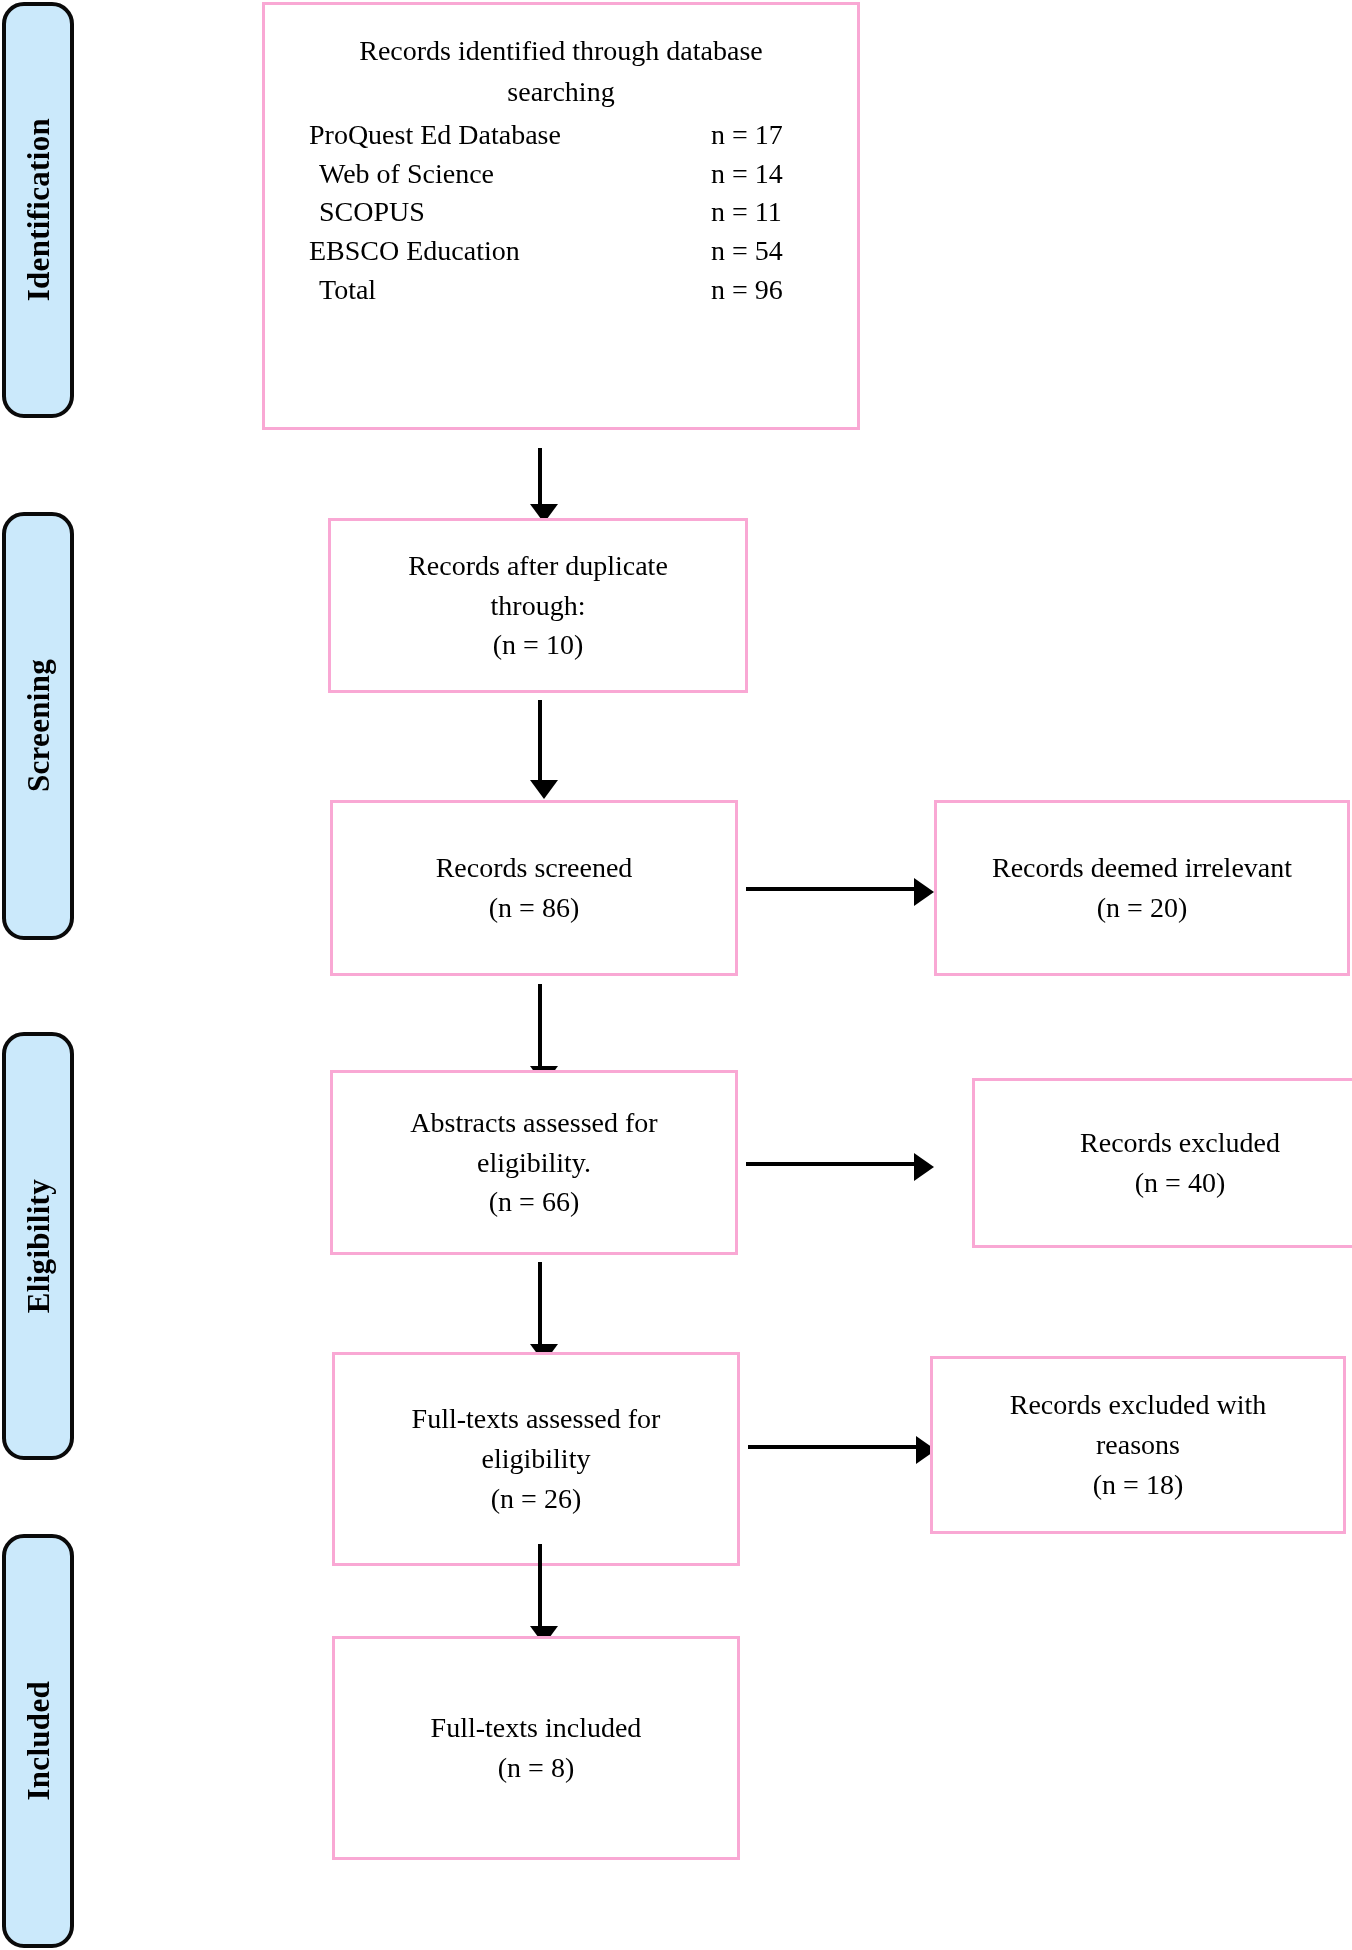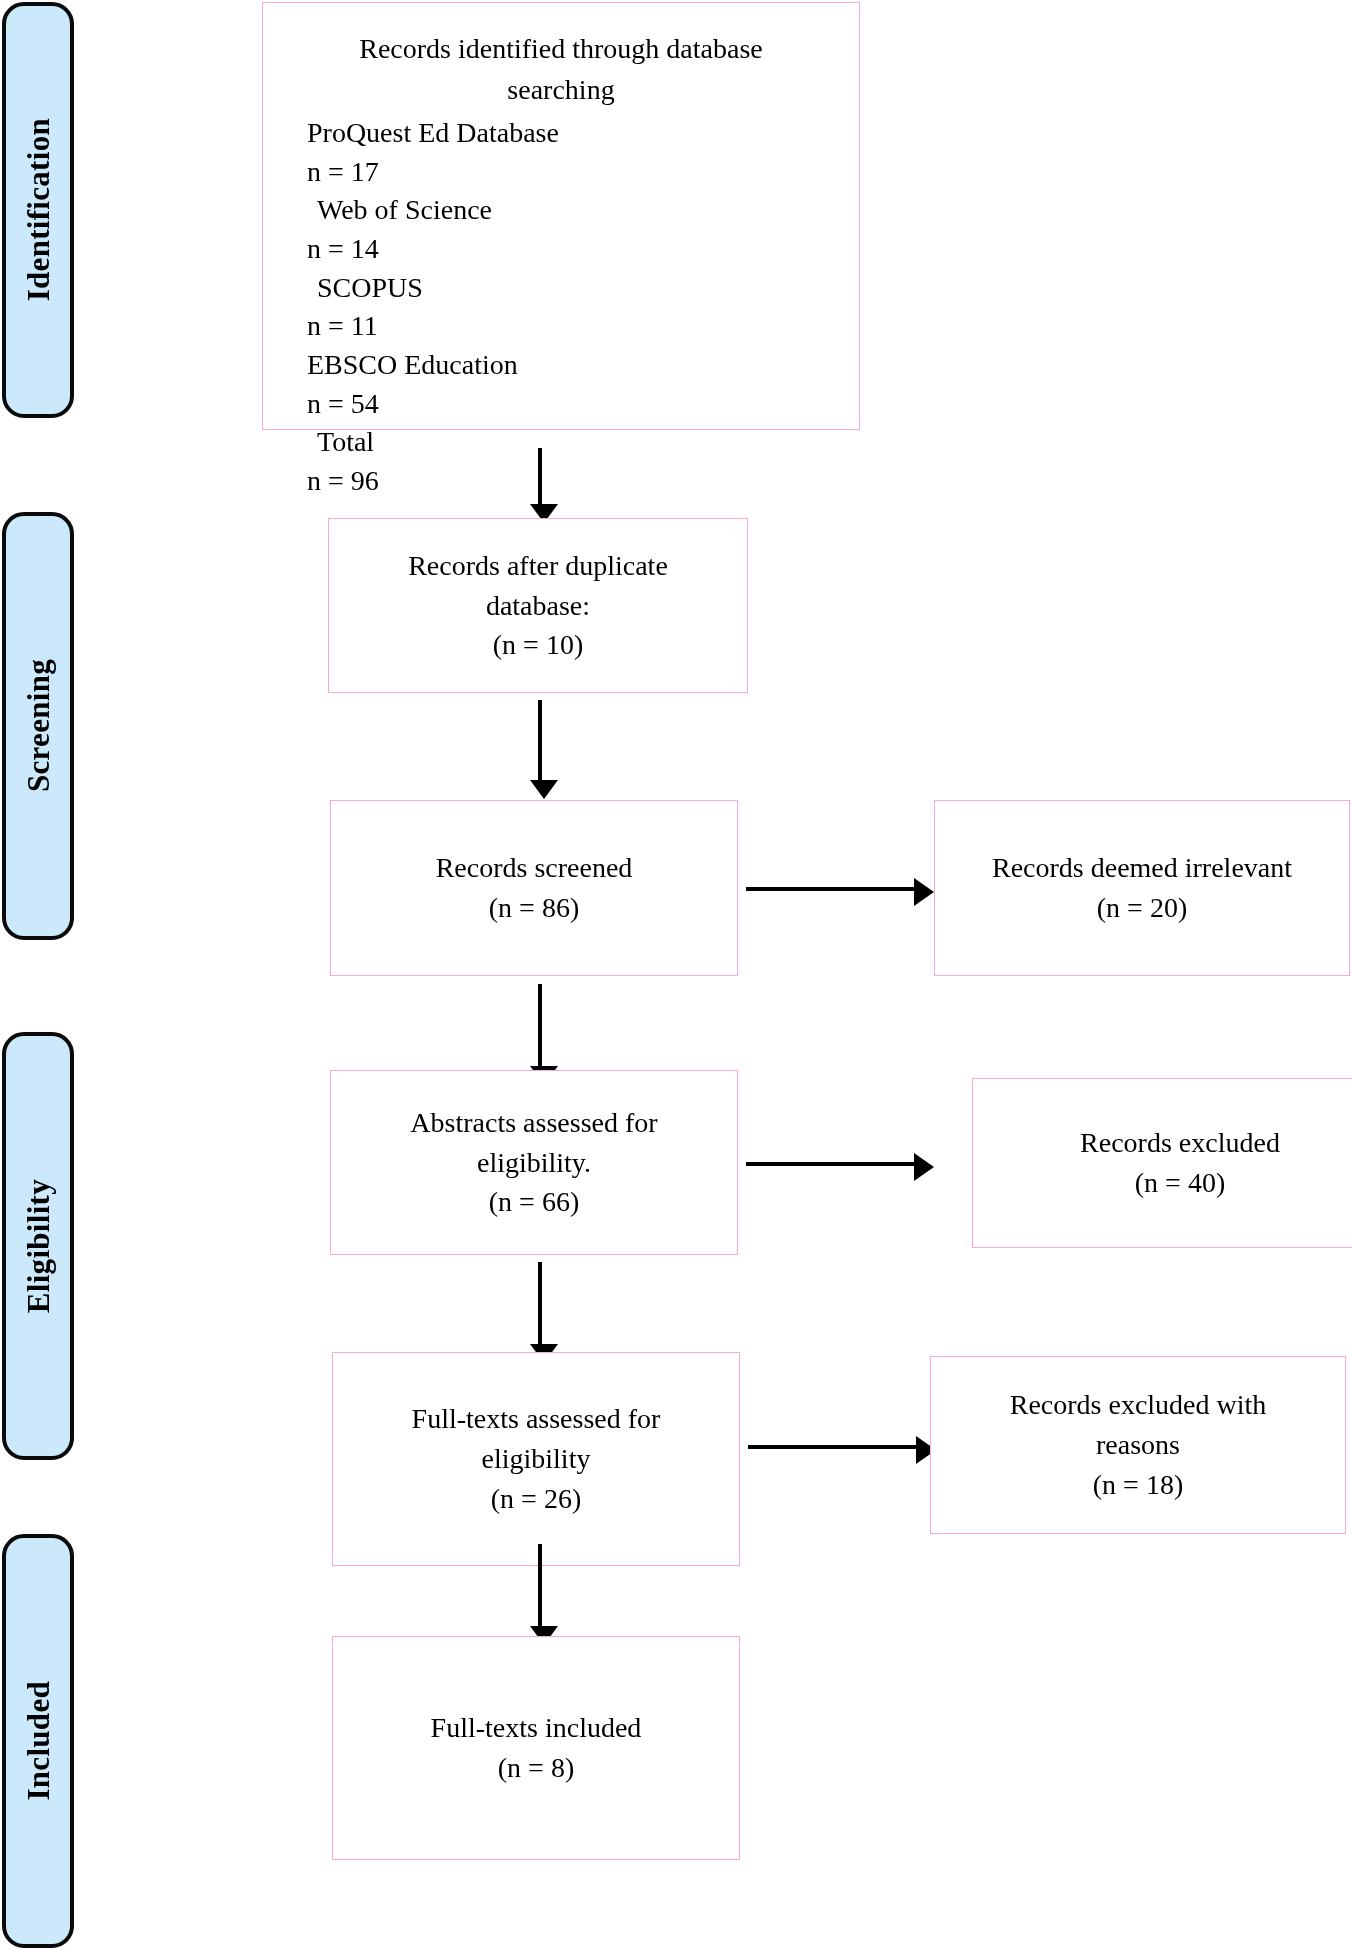--- a/index.html
+++ b/index.html
@@ -40,21 +40,21 @@
     letter-spacing: 0.3px;
     line-height: 1;
     white-space: nowrap;
     color: #000;
   }
 
   
   .box {
     position: absolute;
     background: #ffffff;
-    border: 1px solid #f9a8d4;
+    border: 3px solid #f9a8d4;
     box-sizing: border-box;
     display: flex;
     flex-direction: column;
     justify-content: center;
     align-items: center;
     text-align: center;
     font-size: 28px;
     line-height: 1.42;
   }
   .box .line { display: block; }
@@ -71,21 +71,20 @@
     text-align: center;
     padding: 0 56px;
   }
   .ident-rows { margin-top: 4px; }
   .ident-row {
     display: flex;
     justify-content: space-between;
     font-size: 28px;
     line-height: 1.38;
     padding: 0 6px 0 22px;
-    flex-direction: column;
   }
   .ident-row .src { text-align: left; }
   .ident-row .cnt { text-align: left; min-width: 118px; }
   .ident-row.indent .src { padding-left: 10px; }
 
   
   .arrow-v {
     position: absolute;
     width: 0;
     border-left: 4px solid #000;
@@ -165,21 +164,21 @@
         <span class="src">Total</span>
         <span class="cnt">n = 96</span>
       </div>
     </div>
   </div>
 
   <div class="arrow-v" style="left:538px; top:448px; height:58px;"></div>
 
   <div class="box" style="left:328px; top:518px; width:420px; height:175px;">
     <span class="line">Records after duplicate</span>
-    <span class="line">database:</span>
+    <span class="line">through:</span>
     <span class="line">(n = 10)</span>
   </div>
 
   <div class="arrow-v" style="left:538px; top:700px; height:82px;"></div>
 
   <div class="box" style="left:330px; top:800px; width:408px; height:176px;">
     <span class="line">Records screened</span>
     <span class="line">(n = 86)</span>
   </div>
 

